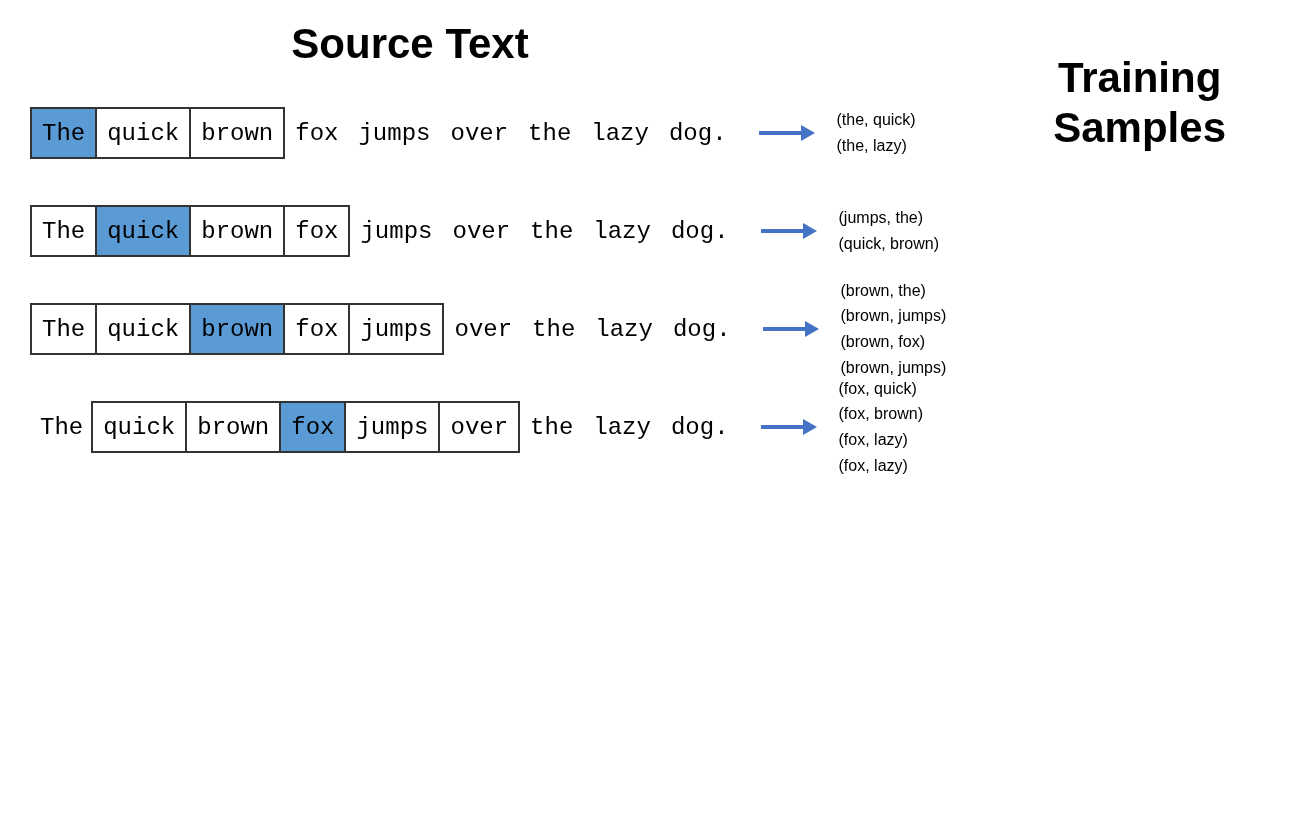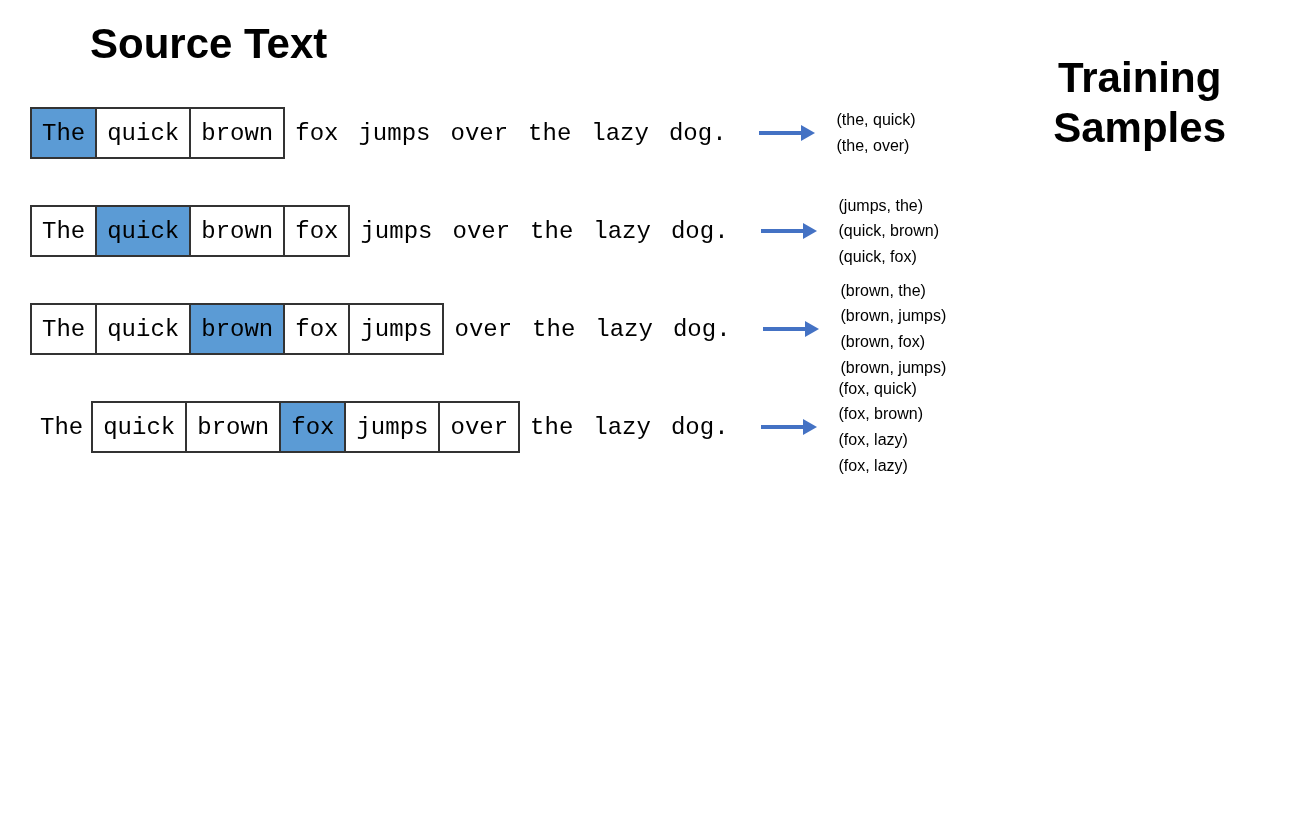--- a/index.html
+++ b/index.html
@@ -12,21 +12,21 @@
       display: flex;
       flex-direction: column;
       align-items: flex-start;
       padding: 20px 30px;
     }
 
     .page-title {
       font-family: Arial, sans-serif;
       font-size: 42px;
       font-weight: bold;
-      text-align: left;
+      text-align: center;
       width: 700px;
       margin-bottom: 30px;
       align-self: flex-start;
       padding-left: 60px;
     }
 
     .training-title {
       font-family: Arial, sans-serif;
       font-size: 42px;
       font-weight: bold;
@@ -145,21 +145,21 @@
         <span class="word-plain">dog.</span>
       </div>
       <div class="arrow">
         <svg viewBox="0 0 60 30" xmlns="http://www.w3.org/2000/svg">
           <line x1="2" y1="15" x2="48" y2="15" stroke="#4472C4" stroke-width="4"></line>
           <polygon points="44,7 58,15 44,23" fill="#4472C4"></polygon>
         </svg>
       </div>
       <div class="samples">
         <span class="sample-line">(the, quick)</span>
-        <span class="sample-line">(the, over)</span>
+        <span class="sample-line">(the, lazy)</span>
       </div>
     </div>
 
     <div class="row row-2">
       <div class="sentence-container">
         <span class="word-box">The</span>
         <span class="word-box no-left-border highlighted">quick</span>
         <span class="word-box no-left-border">brown</span>
         <span class="word-box no-left-border">fox</span>
         <span class="word-plain">jumps</span>
@@ -170,21 +170,20 @@
       </div>
       <div class="arrow">
         <svg viewBox="0 0 60 30" xmlns="http://www.w3.org/2000/svg">
           <line x1="2" y1="15" x2="48" y2="15" stroke="#4472C4" stroke-width="4"></line>
           <polygon points="44,7 58,15 44,23" fill="#4472C4"></polygon>
         </svg>
       </div>
       <div class="samples">
         <span class="sample-line">(jumps, the)</span>
         <span class="sample-line">(quick, brown)</span>
-        <span class="sample-line">(quick, fox)</span>
       </div>
     </div>
 
     <div class="row row-3">
       <div class="sentence-container">
         <span class="word-box">The</span>
         <span class="word-box no-left-border">quick</span>
         <span class="word-box no-left-border highlighted">brown</span>
         <span class="word-box no-left-border">fox</span>
         <span class="word-box no-left-border">jumps</span>

